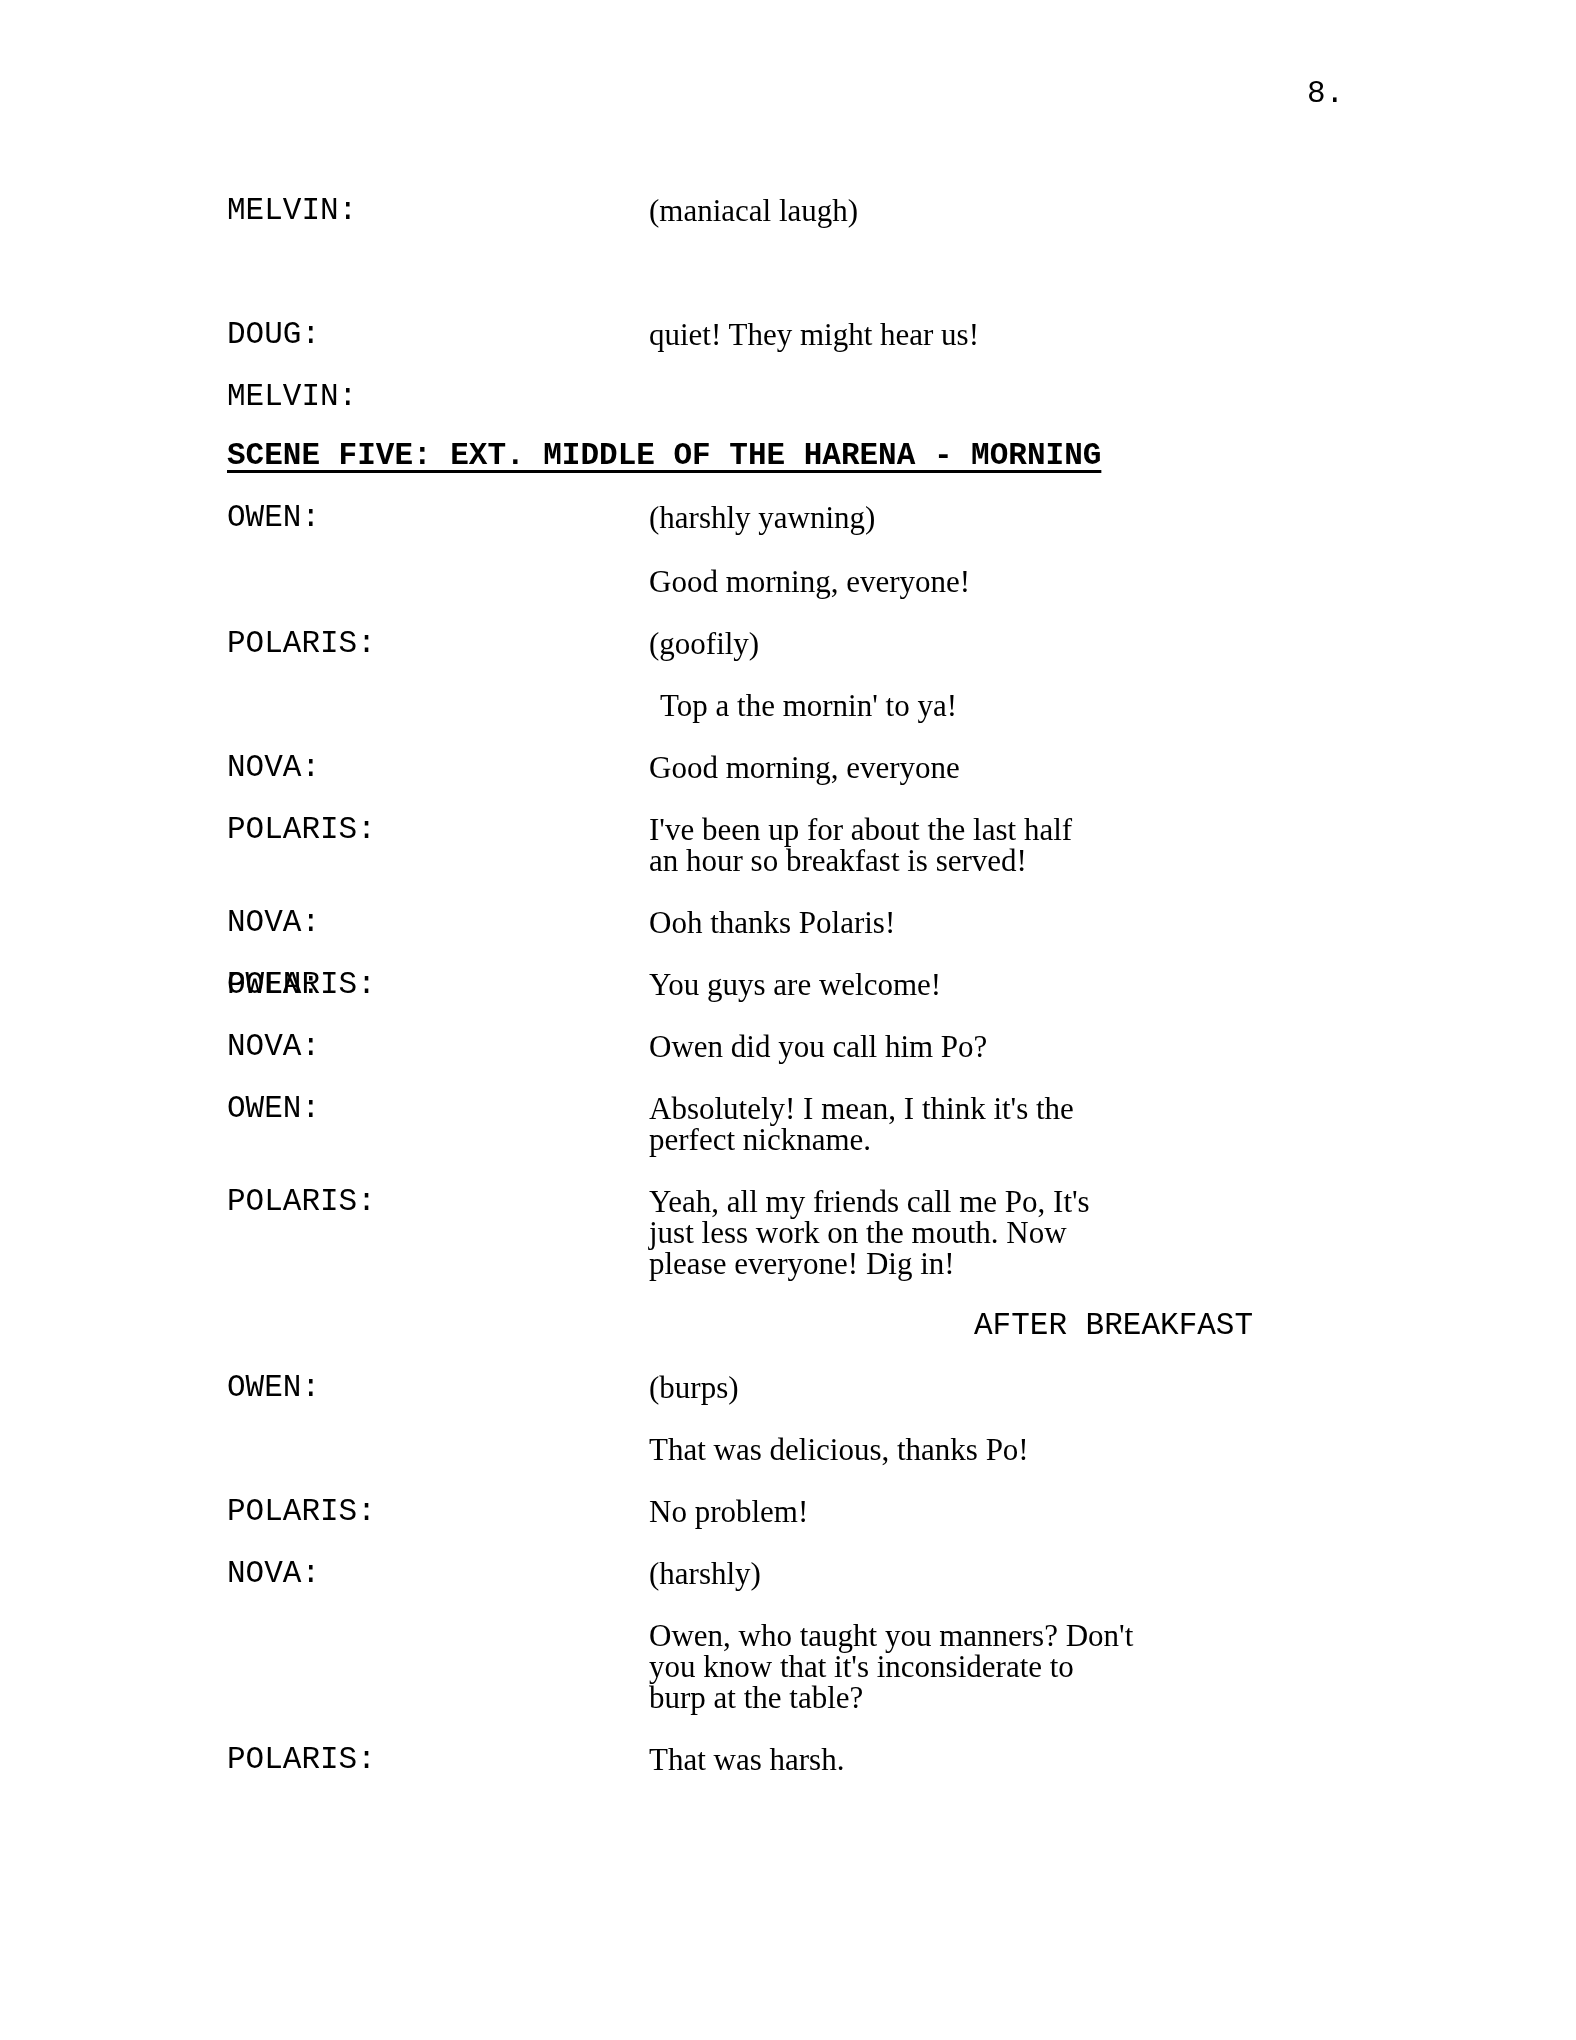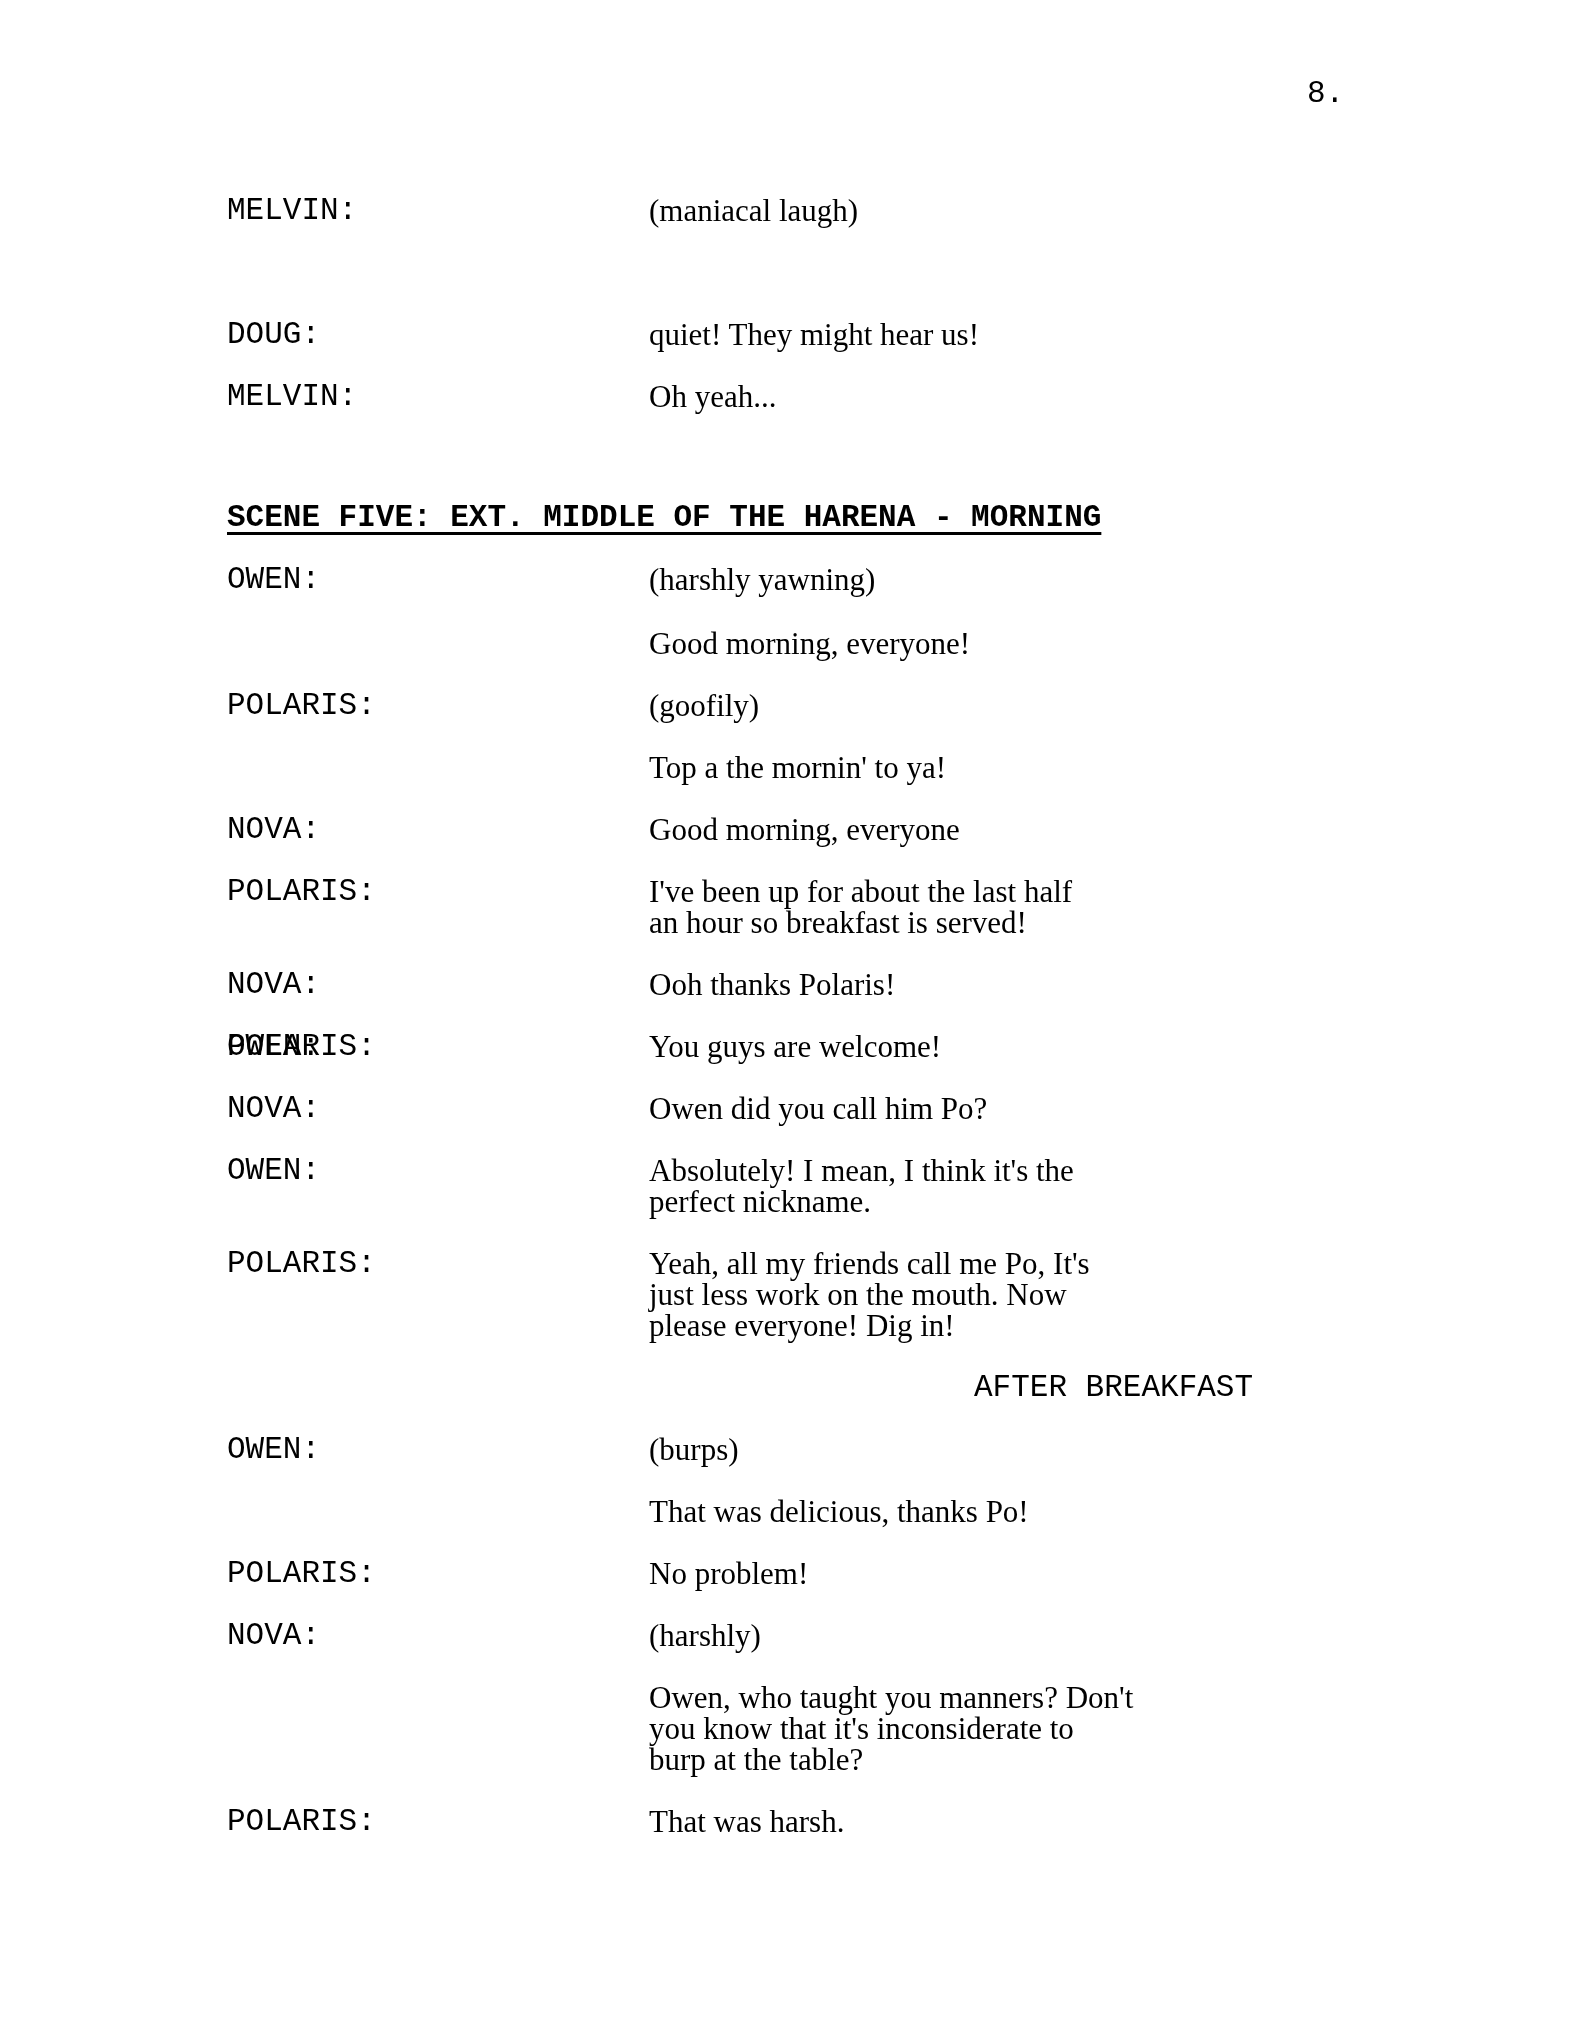--- a/index.html
+++ b/index.html
@@ -64,43 +64,40 @@
         </div>
       </div>
       <div class="block" style="margin-top: 93px;">
         <span class="char-col">DOUG:</span>
         <div class="dialogue-col">
           <div class="dialogue-line">quiet! They might hear us!</div>
         </div>
       </div>
       <div class="block" style="margin-top: 31px;">
         <span class="char-col">MELVIN:</span>
-        <div class="dialogue-col">
-          <div class="dialogue-line">Oh yeah...</div>
-        </div>
       </div>
       <div class="block scene-heading-block" style="margin-top: 62px;"><span class="scene-heading">SCENE FIVE: EXT. MIDDLE OF THE HARENA - MORNING</span></div>
       <div class="block" style="margin-top: 31px;">
         <span class="char-col">OWEN:</span>
         <div class="dialogue-col">
           <div class="dialogue-line">(harshly yawning)</div>
         </div>
       </div>
       <div class="block" style="margin-top: 33px;">
         <div class="dialogue-col">
           <div class="dialogue-line">Good morning, everyone!</div>
         </div>
       </div>
       <div class="block" style="margin-top: 31px;">
         <span class="char-col">POLARIS:</span>
         <div class="dialogue-col">
           <div class="dialogue-line">(goofily)</div>
         </div>
       </div>
-      <div class="block" style="margin-top: 31px;">
+      <div class="block" style="margin-top: 31px; margin-left: 11px;">
         <div class="dialogue-col">
           <div class="dialogue-line">Top a the mornin' to ya!</div>
         </div>
       </div>
       <div class="block" style="margin-top: 31px;">
         <span class="char-col">NOVA:</span>
         <div class="dialogue-col">
           <div class="dialogue-line">Good morning, everyone</div>
         </div>
       </div>

